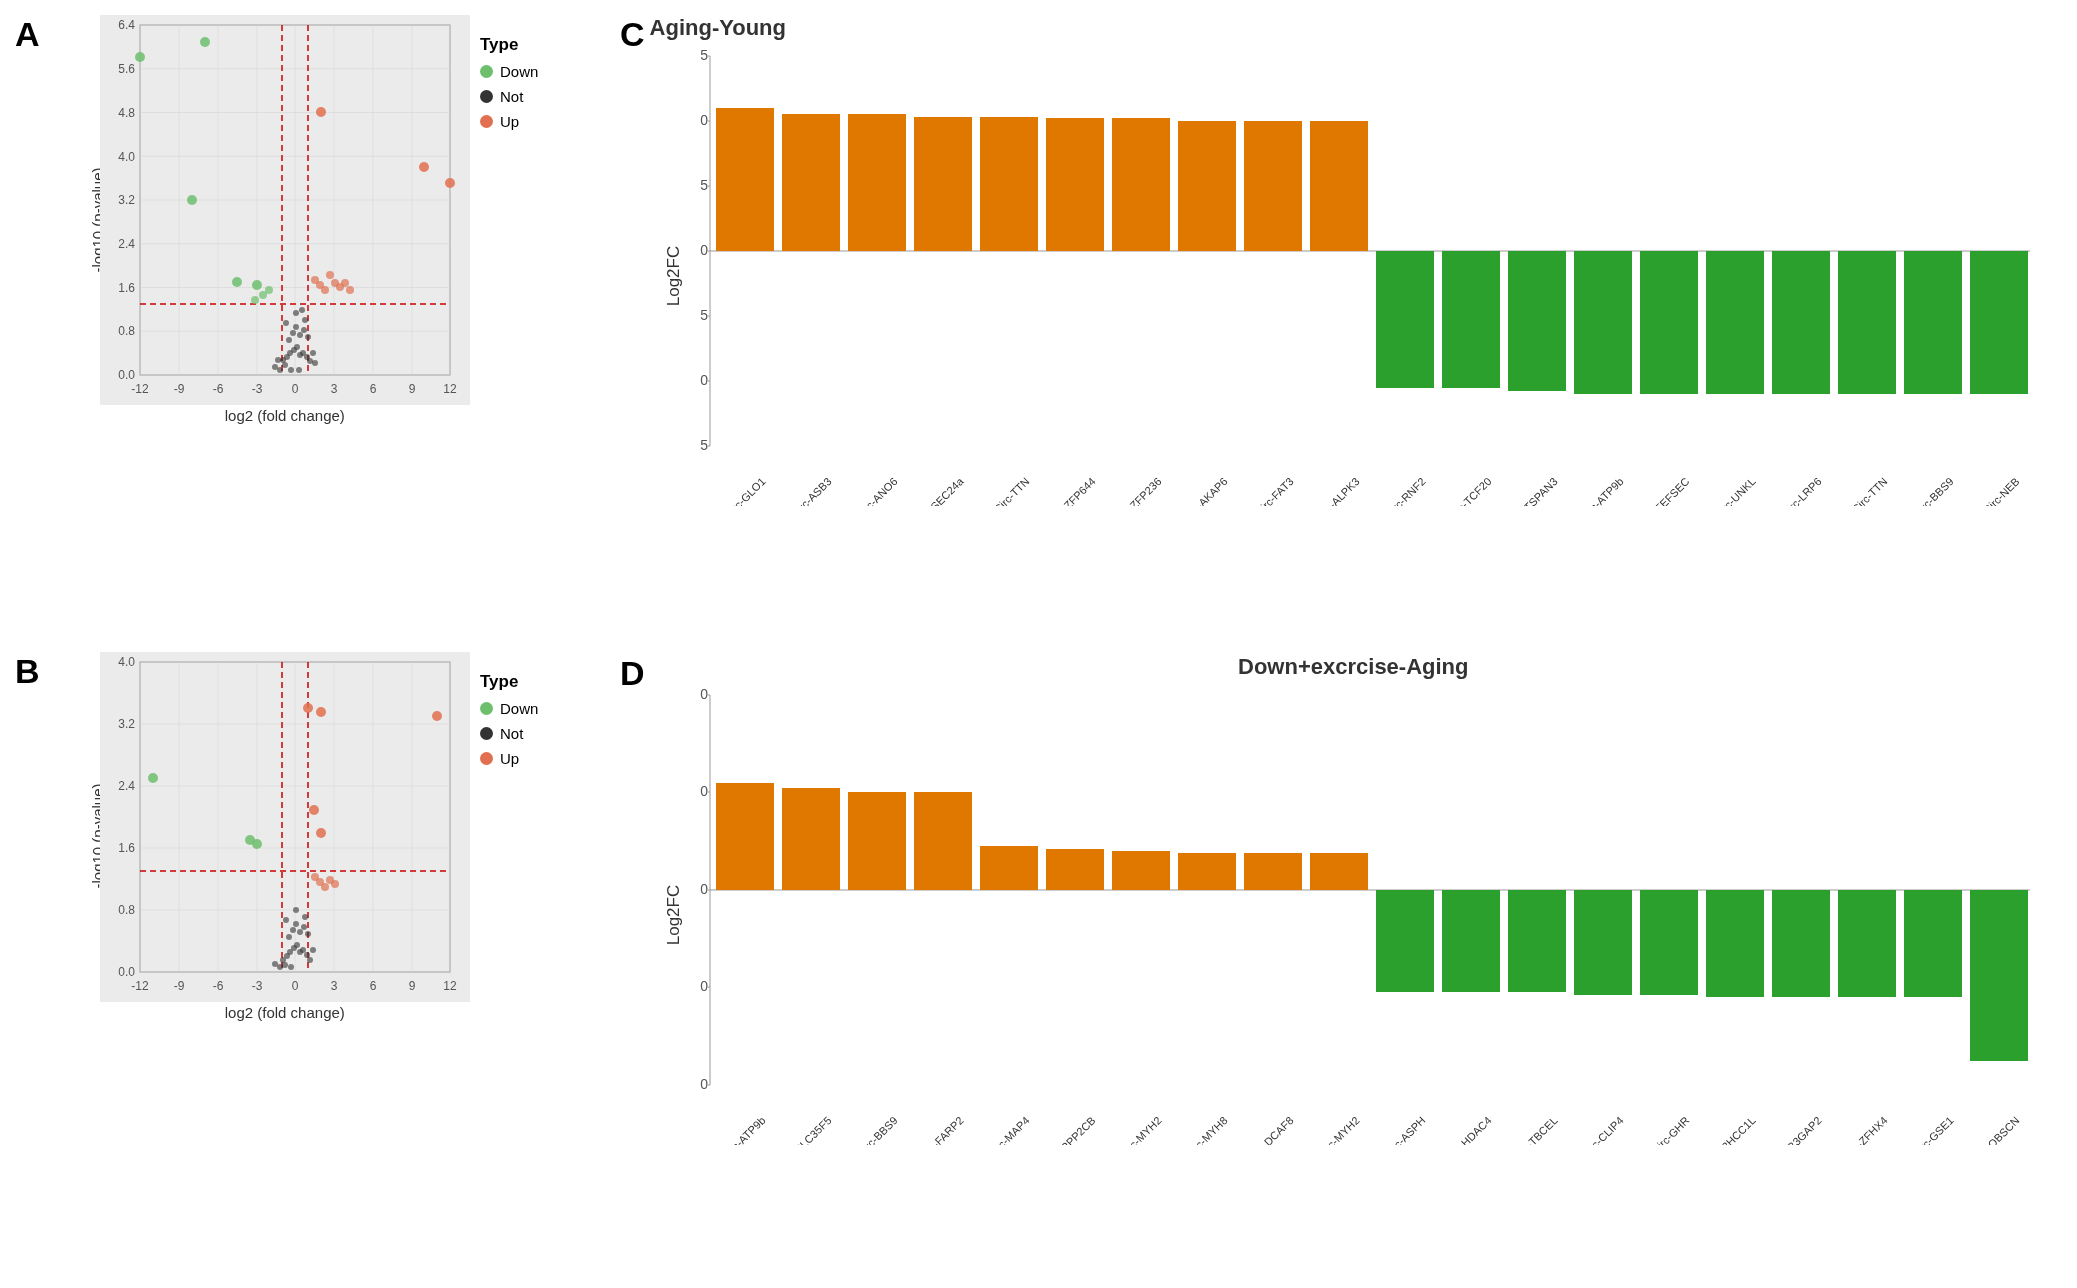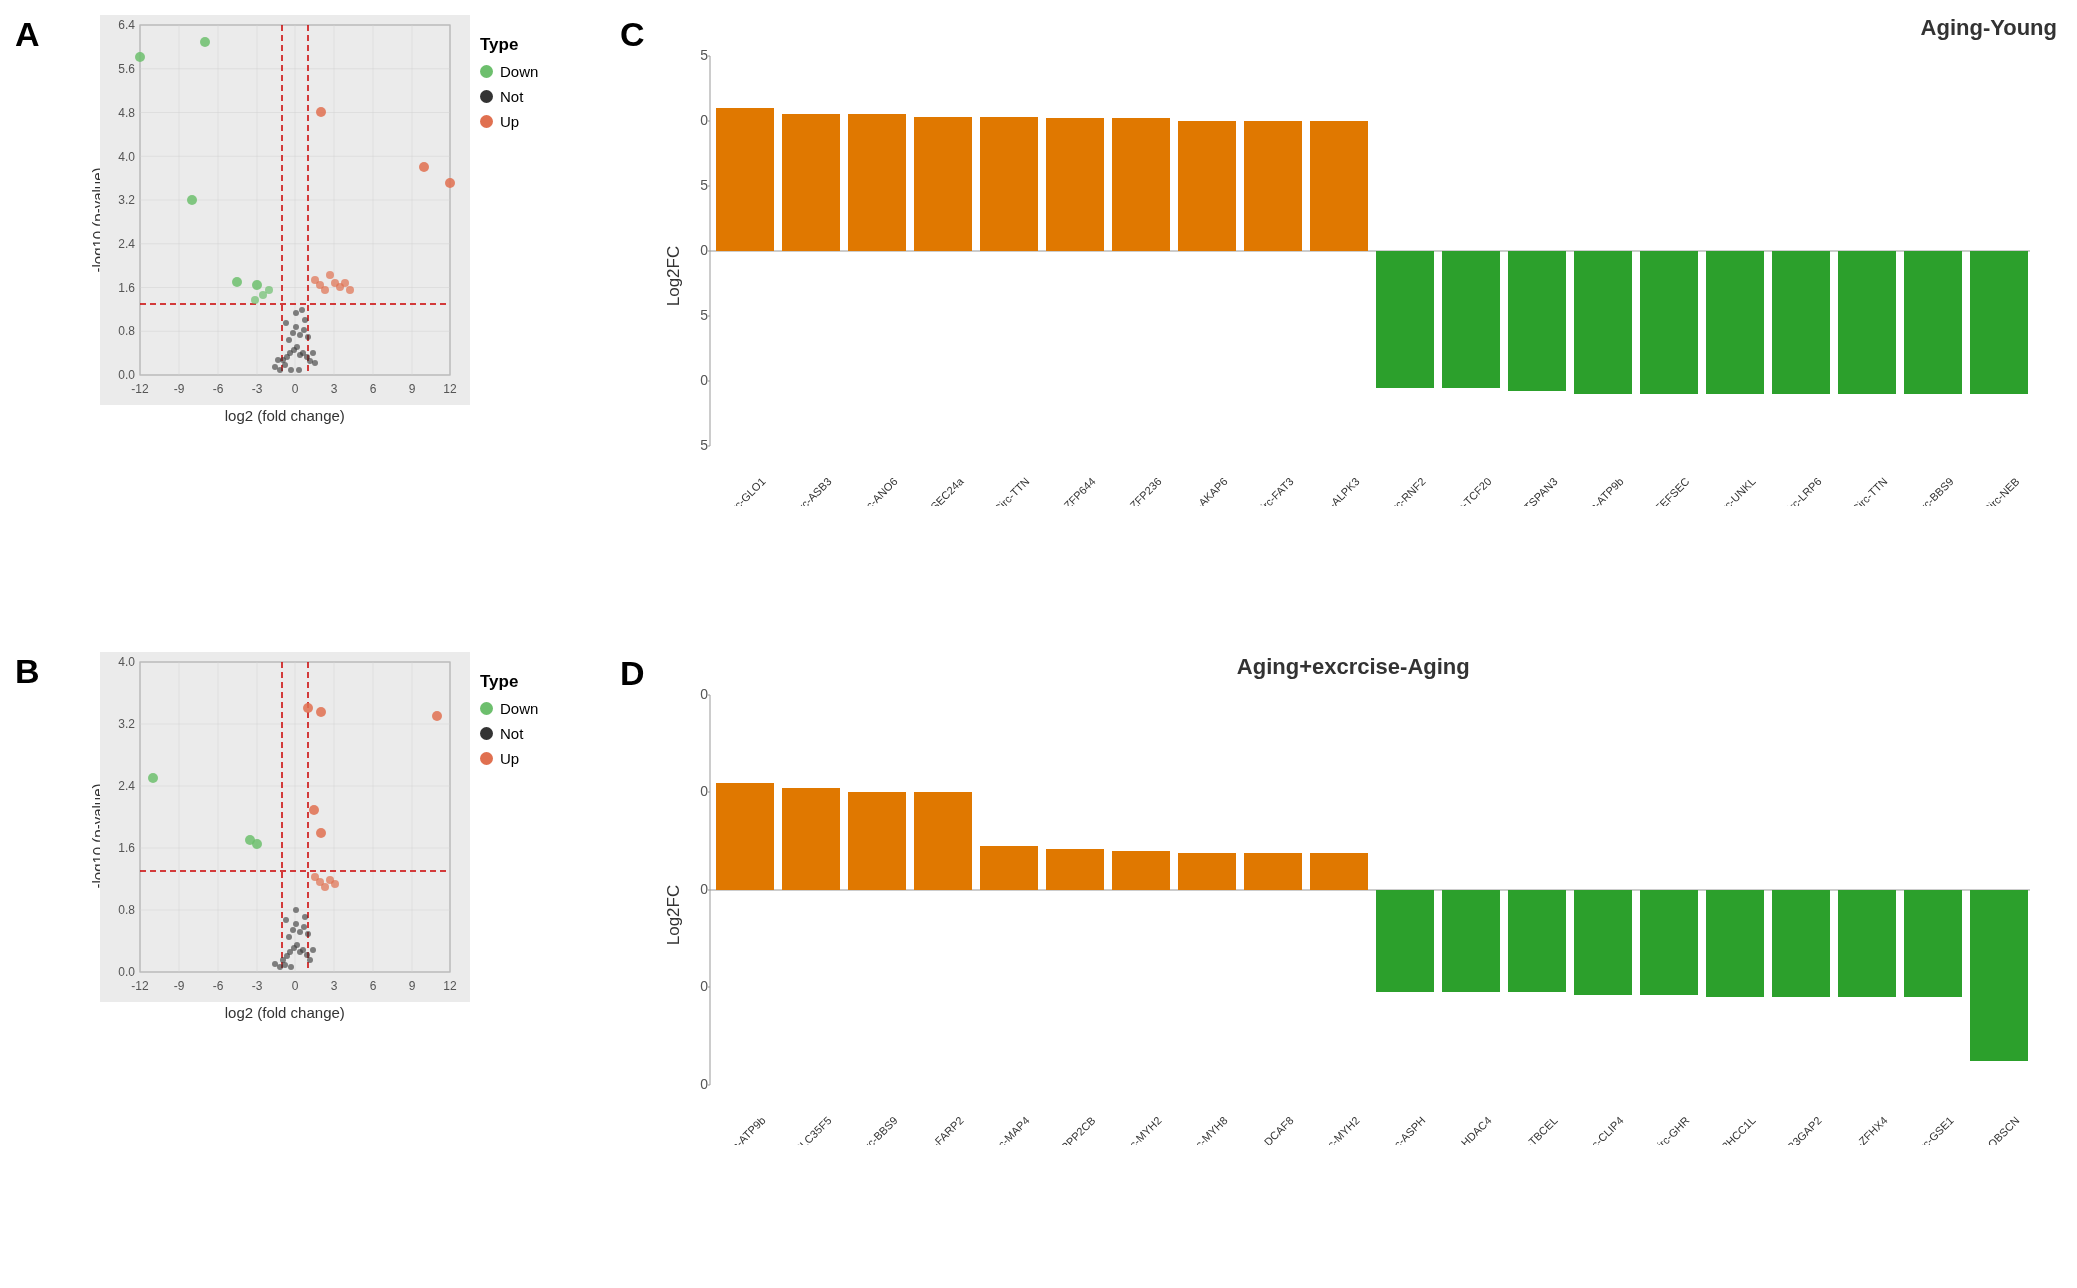--- a/index.html
+++ b/index.html
@@ -286,21 +286,21 @@
     </div>
 
   </div>
 
   <div style="flex:1; display:flex; flex-direction:column; padding:15px 20px 15px 30px;">
 
     <div style="flex:1; display:flex; flex-direction:column; margin-bottom:20px;">
       <div style="display:flex; flex-direction:row; align-items:flex-start; flex:1;">
         <span style="font-size:34px;font-weight:bold;margin-right:5px;">C</span>
         <div style="flex:1; position:relative; display:flex; flex-direction:column;">
-          <div style="text-align:right; font-size:22px; font-weight:bold; color:#333; margin-bottom:5px;">Aging-Young</div>
+          <div style="text-align:left; font-size:22px; font-weight:bold; color:#333; margin-bottom:5px;">Aging-Young</div>
 
           <div style="display:flex; flex-direction:row; flex:1;">
 
             <div style="position:relative; width:50px; display:flex; align-items:center; justify-content:center;">
               <span style="position:absolute; transform:rotate(-90deg); font-size:17px; color:#333; white-space:nowrap;">Log2FC</span>
             </div>
             <div style="flex:1; position:relative;">
               <svg id="barChartC" width="1340" height="460" style="display:block;">
 
                 <line x1="10" y1="10" x2="10" y2="400" stroke="#999" stroke-width="1"></line>
@@ -387,21 +387,21 @@
             </div>
           </div>
         </div>
       </div>
     </div>
 
     <div style="flex:1; display:flex; flex-direction:column;">
       <div style="display:flex; flex-direction:row; align-items:flex-start; flex:1;">
         <span style="font-size:34px;font-weight:bold;margin-right:5px;">D</span>
         <div style="flex:1; position:relative; display:flex; flex-direction:column;">
-          <div style="text-align:center; font-size:22px; font-weight:bold; color:#333; margin-bottom:5px;">Aging+excrcise-Aging</div>
+          <div style="text-align:center; font-size:22px; font-weight:bold; color:#333; margin-bottom:5px;">Down+excrcise-Aging</div>
           <div style="display:flex; flex-direction:row; flex:1;">
 
             <div style="position:relative; width:50px; display:flex; align-items:center; justify-content:center;">
               <span style="position:absolute; transform:rotate(-90deg); font-size:17px; color:#333; white-space:nowrap;">Log2FC</span>
             </div>
             <div style="flex:1; position:relative;">
               <svg id="barChartD" width="1340" height="460" style="display:block;">
 
                 <line x1="10" y1="10" x2="10" y2="400" stroke="#999" stroke-width="1"></line>
                 <line x1="10" y1="205" x2="1330" y2="205" stroke="#999" stroke-width="1"></line>

